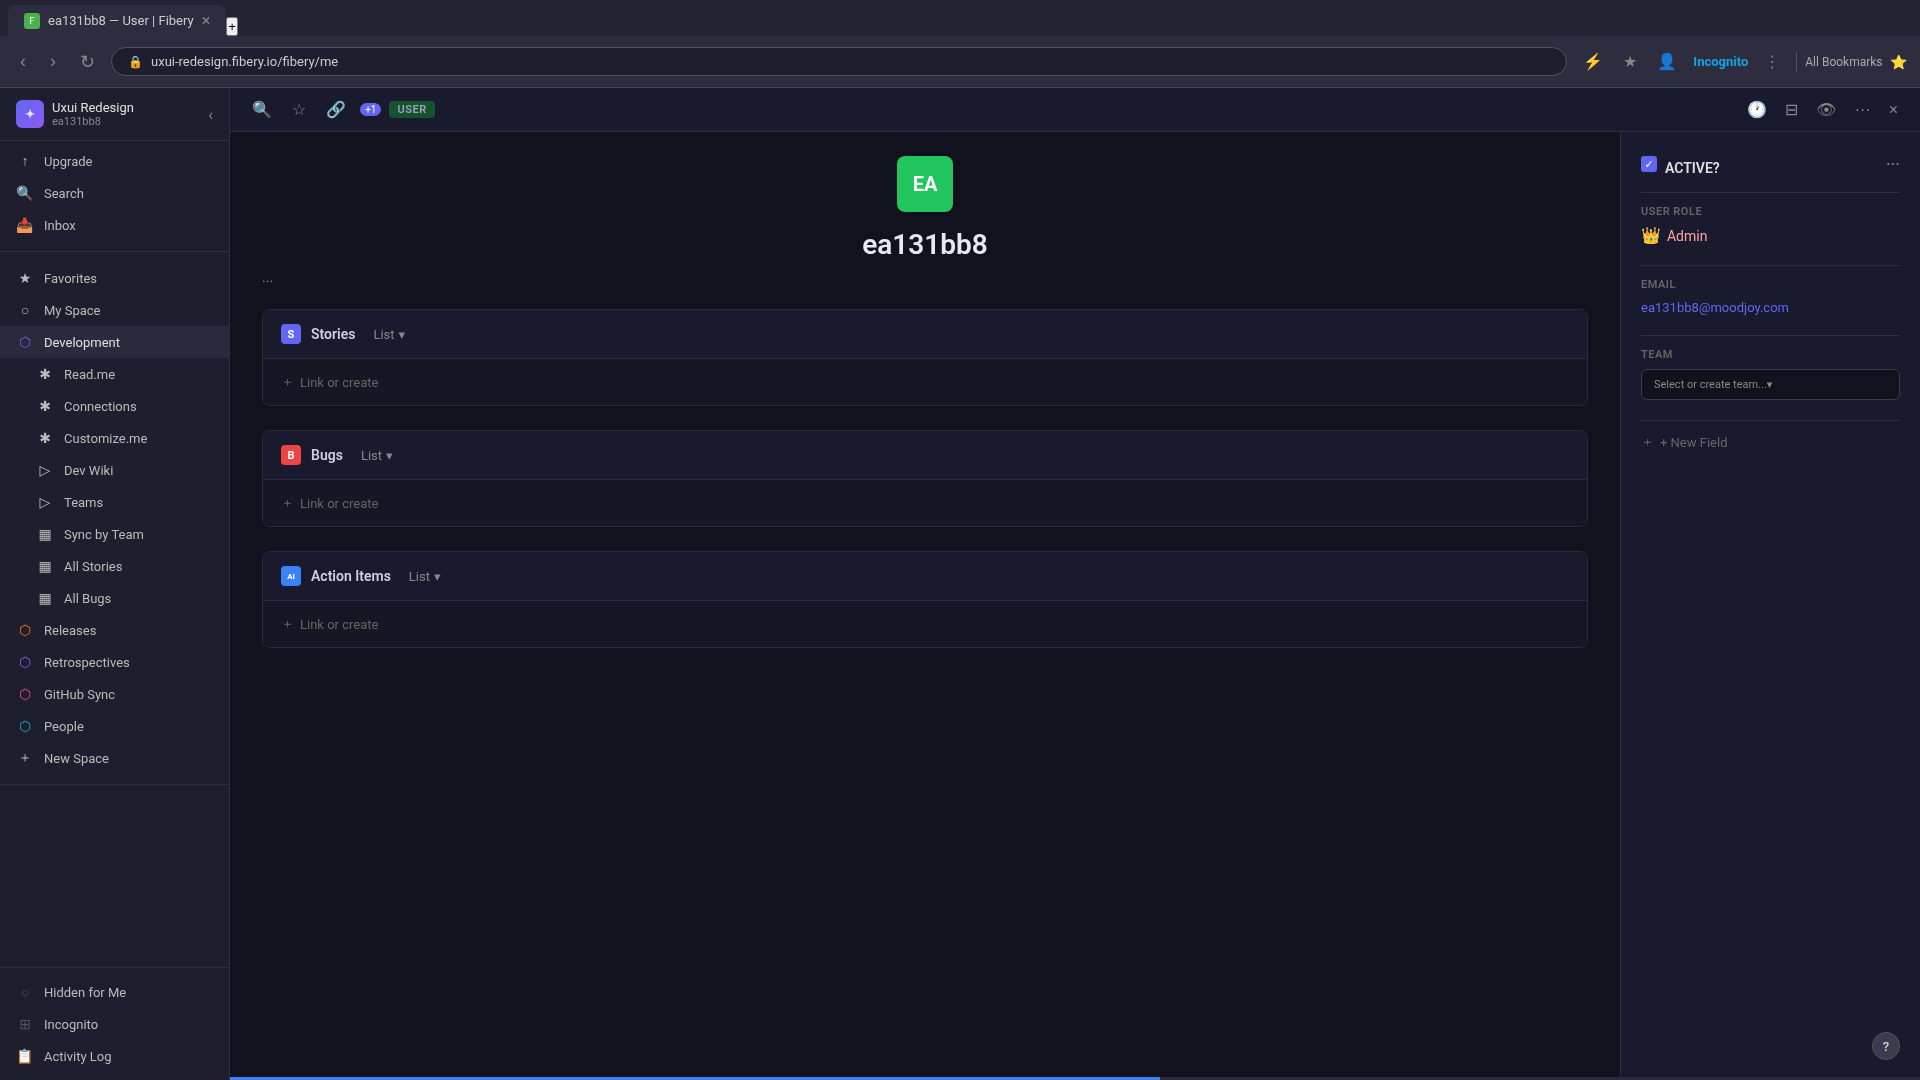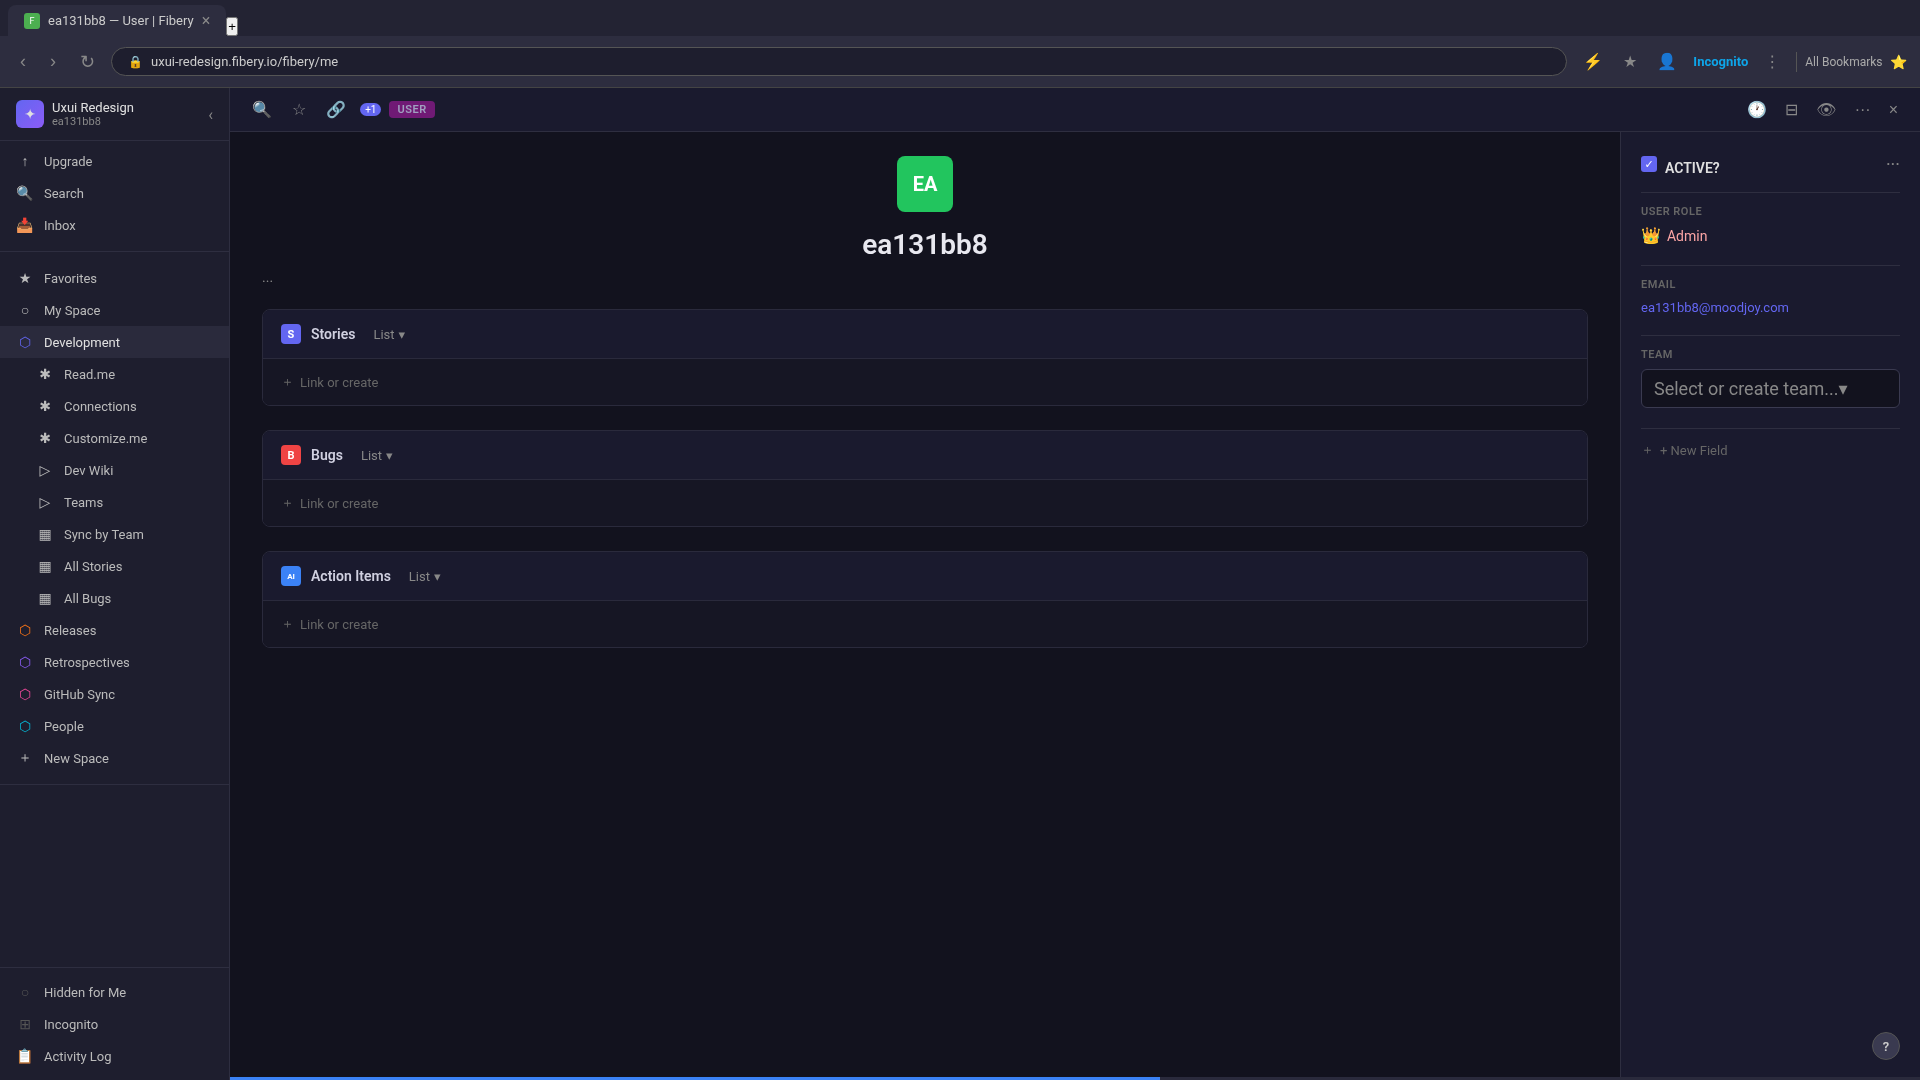--- a/index.html
+++ b/index.html
@@ -33,21 +33,21 @@
     .sidebar-item .item-label { flex: 1; }
     .sidebar-divider { height: 1px; background: #2e2e40; margin: 6px 0; }
     .sidebar-bottom { margin-top: auto; padding: 8px 0; border-top: 1px solid #2e2e40; }
     .sub-item { padding-left: 36px; }
 
     
     .main { flex: 1; display: flex; flex-direction: column; background: #12121e; overflow: hidden; }
     .main-toolbar { height: 44px; background: #1a1a2e; border-bottom: 1px solid #2e2e40; display: flex; align-items: center; padding: 0 16px; gap: 8px; }
     .toolbar-btn { background: none; border: none; color: #888; cursor: pointer; padding: 4px 6px; border-radius: 4px; font-size: 16px; }
     .toolbar-badge { background: #6366f1; color: white; font-size: 10px; padding: 1px 5px; border-radius: 8px; }
-    .toolbar-tag { background: #701a75; color: #a0a0c0; font-size: 11px; padding: 2px 8px; border-radius: 4px; font-weight: 600; letter-spacing: 0.5px; }
+    .toolbar-tag { background: #14532d; color: #a0a0c0; font-size: 11px; padding: 2px 8px; border-radius: 4px; font-weight: 600; letter-spacing: 0.5px; }
     .toolbar-spacer { flex: 1; }
     .toolbar-right { display: flex; align-items: center; gap: 6px; }
 
     .main-content { display: flex; flex: 1; overflow: hidden; }
     .content-area { flex: 1; padding: 24px 32px; overflow-y: auto; }
 
     
     .user-header { display: flex; align-items: center; gap: 16px; margin-bottom: 8px; flex-direction: column; }
     .user-avatar { width: 56px; height: 56px; background: #22c55e; border-radius: 8px; display: flex; align-items: center; justify-content: center; font-size: 20px; font-weight: 700; color: white; flex-shrink: 0; }
     .user-name { font-size: 28px; font-weight: 600; color: #e8e8f0; }
@@ -67,21 +67,21 @@
     .panel-field { margin-bottom: 20px; }
     .panel-field-label { font-size: 11px; color: #666; text-transform: uppercase; letter-spacing: 0.5px; margin-bottom: 8px; font-weight: 600; }
     .panel-field-value { font-size: 14px; color: #fca5a5; }
     .active-checkbox { display: flex; align-items: center; gap: 8px; }
     .checkbox { width: 16px; height: 16px; background: #6366f1; border-radius: 3px; display: flex; align-items: center; justify-content: center; color: white; font-size: 11px; cursor: pointer; flex-shrink: 0; }
     .active-label { font-size: 14px; font-weight: 600; color: #e0e0e0; margin-top: 8px; }
     .panel-more { color: #888; cursor: pointer; font-size: 18px; }
     .admin-badge { display: flex; align-items: center; gap: 6px; font-size: 13px; color: #d0d0e0; }
     .admin-icon { font-size: 16px; }
     .email-link { color: #6366f1; font-size: 13px; text-decoration: none; }
-    .team-select { background: #12121e; border: 1px solid #3a3a50; border-radius: 6px; padding: 8px 12px; color: #888; font-size: 18px; display: flex; align-items: center; justify-content: flex-start; cursor: pointer; }
+    .team-select { background: #12121e; border: 1px solid #3a3a50; border-radius: 6px; padding: 8px 12px; color: #888; font-size: 11px; display: flex; align-items: center; justify-content: flex-start; cursor: pointer; }
     .new-field { display: flex; align-items: center; gap: 6px; color: #666; font-size: 13px; cursor: pointer; margin-top: 8px; }
     .panel-header-row { display: flex; align-items: center; justify-content: space-between; margin-bottom: 16px; }
     .panel-divider { height: 1px; background: #2e2e40; margin: 12px 0; }
 
     
     .progress-bar-container { height: 3px; background: #2a2a3c; position: relative; }
     .progress-bar { height: 3px; background: #3b82f6; width: 55%; }
 
     
     ::-webkit-scrollbar { width: 6px; }

